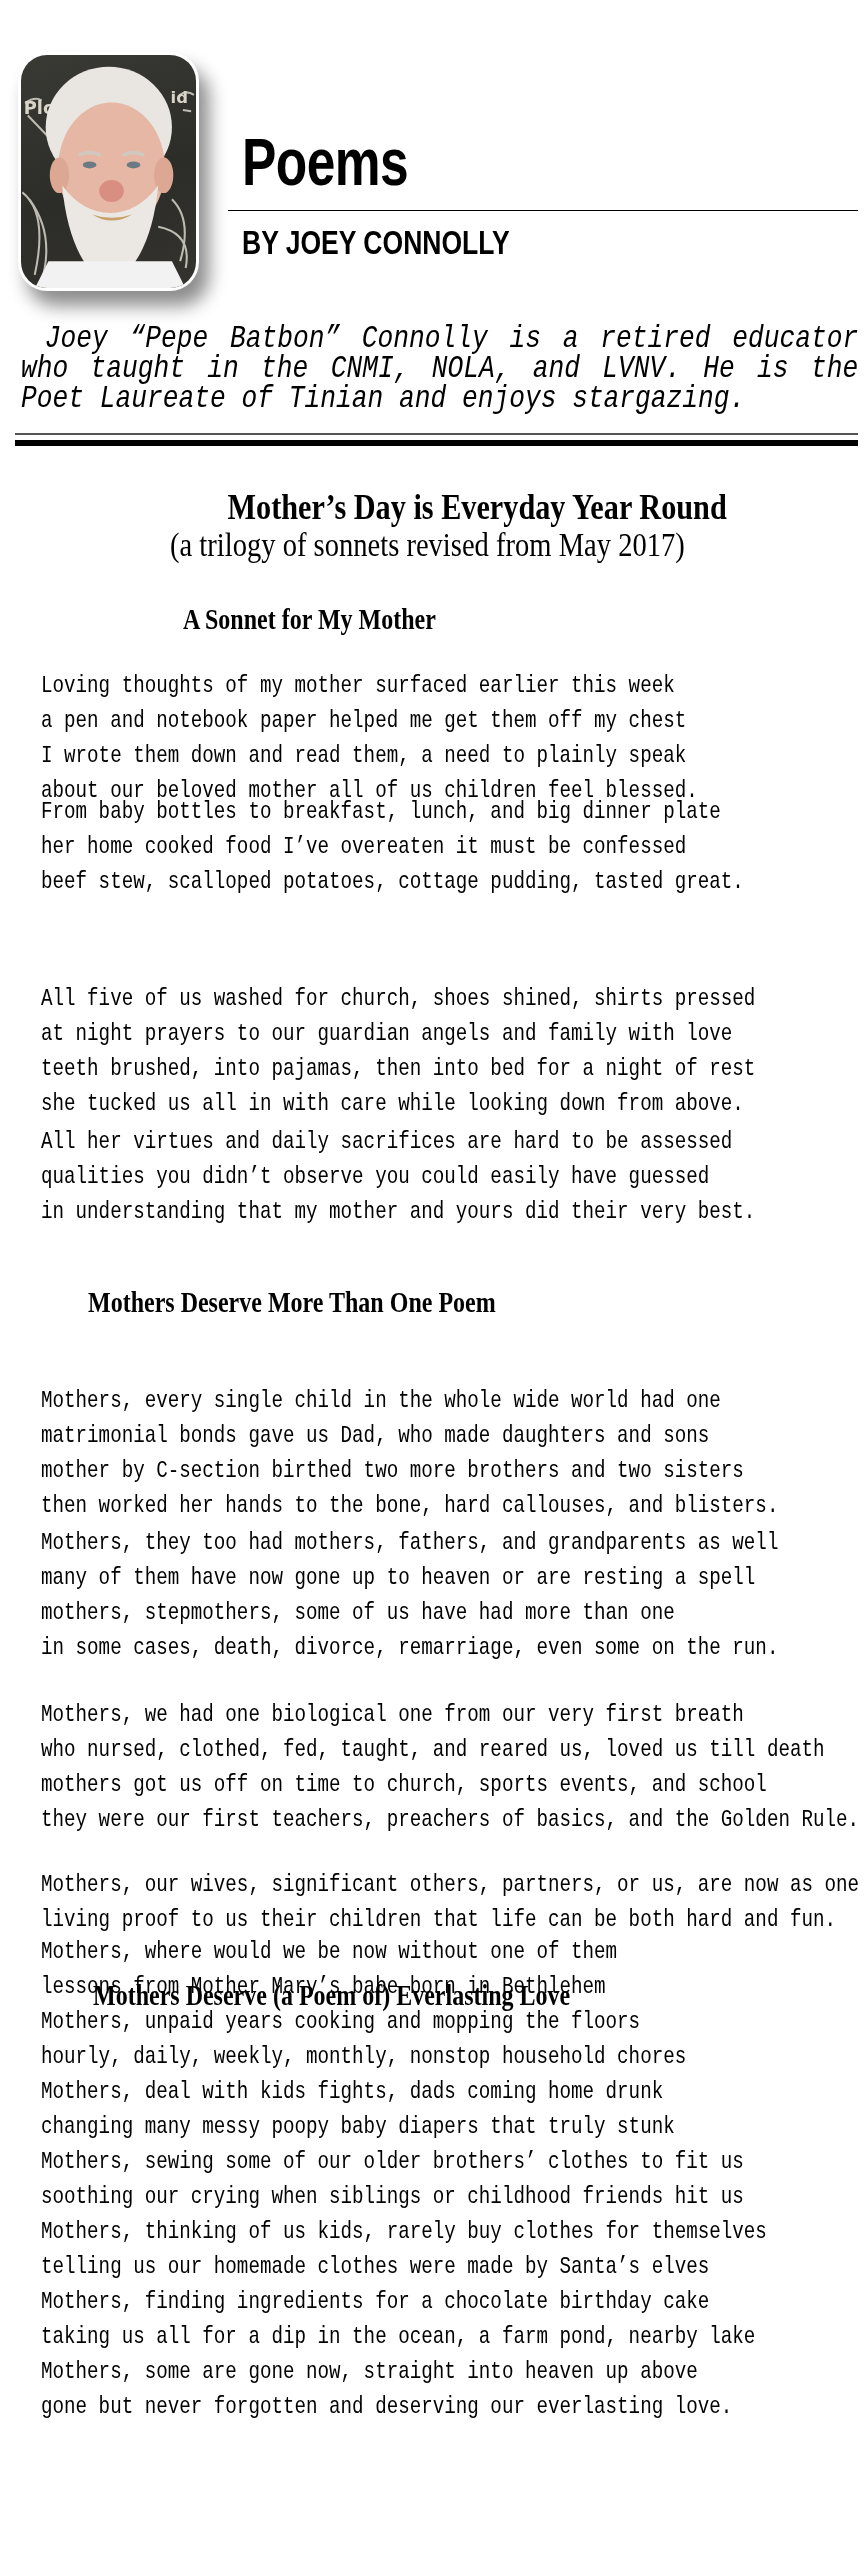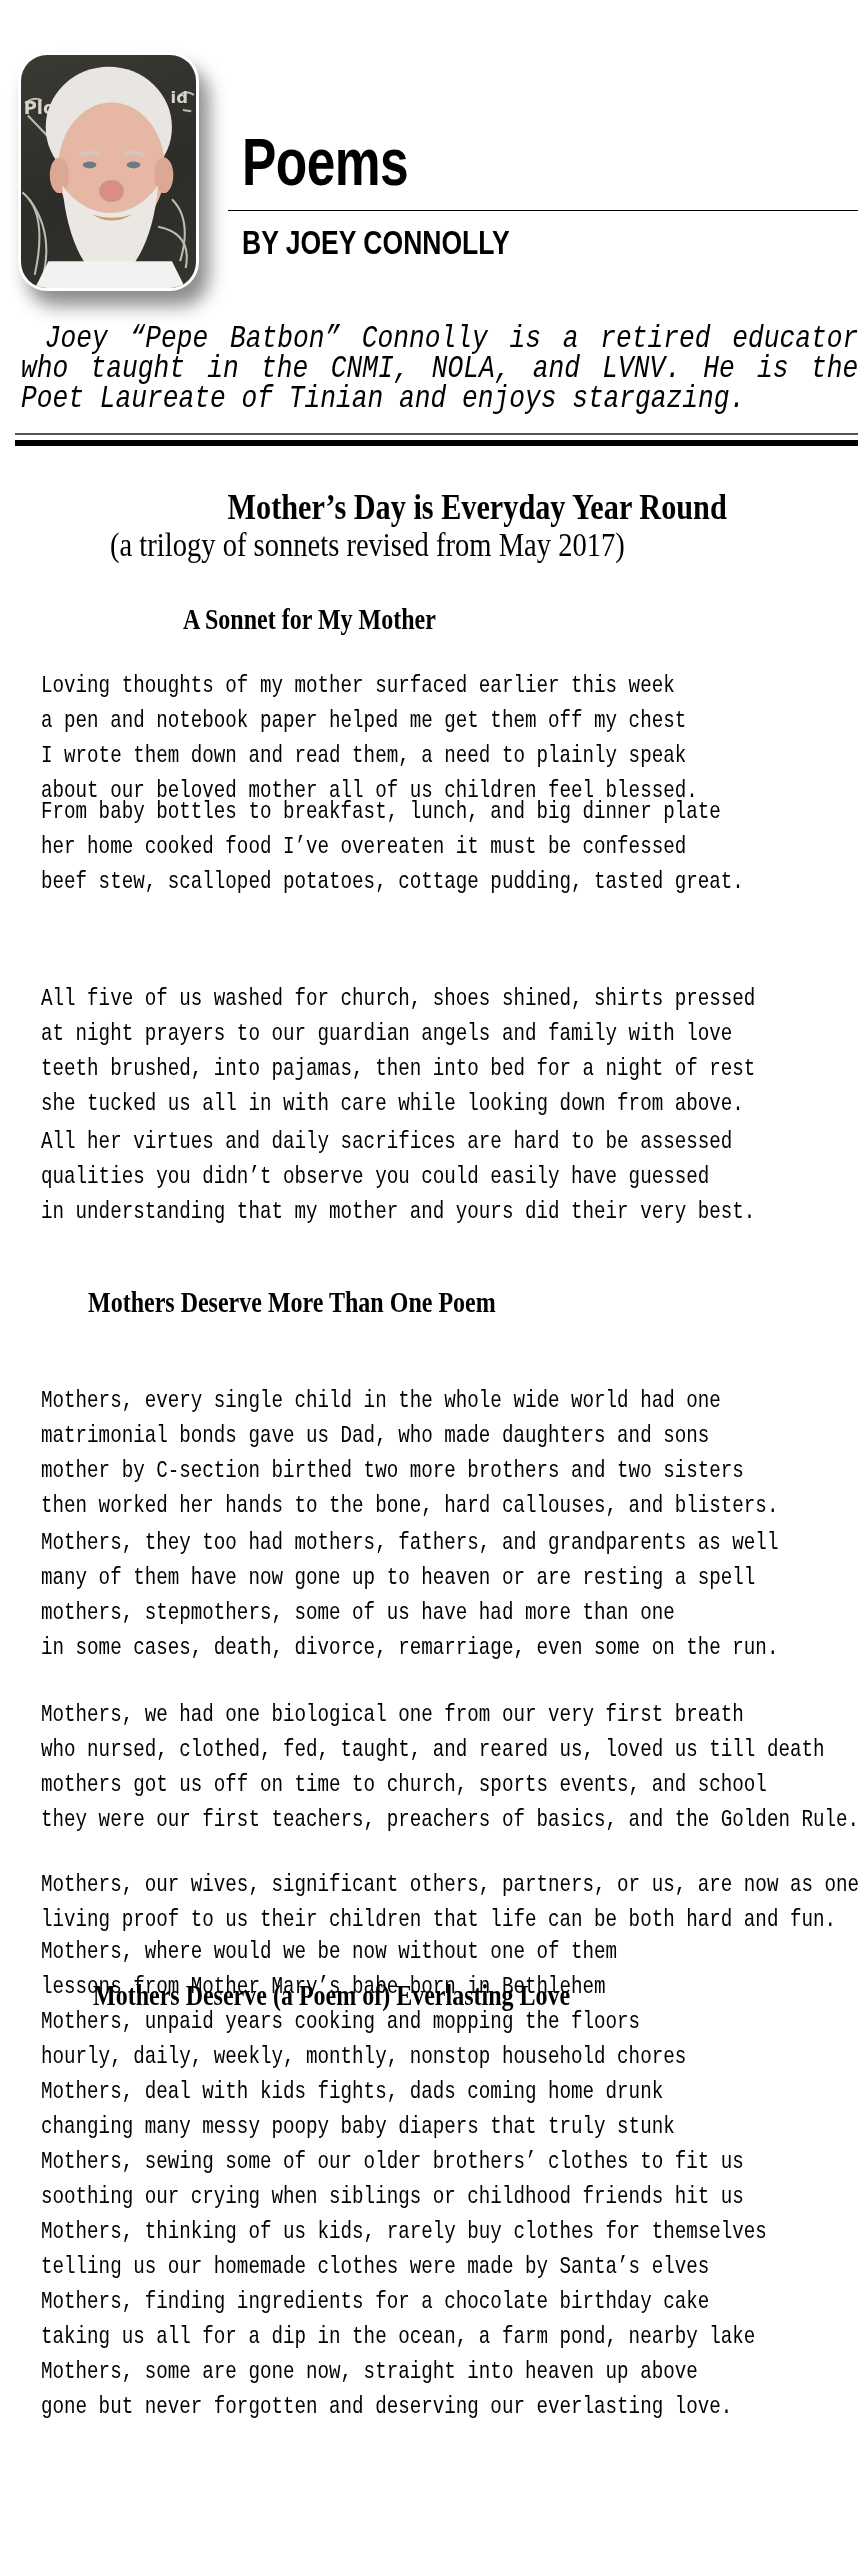--- a/index.html
+++ b/index.html
@@ -14,21 +14,21 @@
   .head-rule { position:absolute; left:228px; right:8.2px; top:210px; height:1.4px; background:#000; }
   .byline { position:absolute; left:242px; top:223px; font-family:"Liberation Sans", sans-serif; font-weight:bold;
     font-size:34px; line-height:38px; transform:scaleX(0.78); transform-origin:left top; }
   .bio { position:absolute; left:15px; right:8.2px; top:324px; font-family:Liberation Mono, monospace; font-style:italic;
     font-size:32px; line-height:30px;margin-left:6px; }
   .bio-inner { transform:scaleX(0.82); transform-origin:left top; width:122%; text-indent:29px; text-align:justify; }
   .rule-thin { position:absolute; left:15px; right:8.2px; top:433px; height:2.1px; background:#555; }
   .rule-thick { position:absolute; left:15px; right:8.2px; top:440px; height:6.2px; background:#000; }
   .main-title { position:absolute; left:0; width:866px; top:488px; text-align:center; font-family:"Liberation Serif", serif;
     font-weight:bold; font-size:36px; line-height:38px;margin-left:44px; }
-  .main-sub { position:absolute; left:0; width:734px; top:526px; text-align:center; font-family:"Liberation Serif", serif;
+  .main-sub { position:absolute; left:0; width:734px; top:526px; text-align:right; font-family:"Liberation Serif", serif;
     font-size:34px; line-height:37px; }
   .cond { display:inline-block; transform:scaleX(0.84); transform-origin:center top; white-space:nowrap; }
   .sec-head { position:absolute; font-family:"Liberation Serif", serif; font-weight:bold; font-size:30px; line-height:33px;
     white-space:nowrap; transform:scaleX(0.8); transform-origin:left top; }
   .stanza { position:absolute; left:41px; font-family:Liberation Mono, monospace; font-size:24px; line-height:35px; }
   .line { display:block; white-space:nowrap; transform:scaleX(0.8); transform-origin:left top; height:35px; }
 </style>
 </head>
 <body>
 

